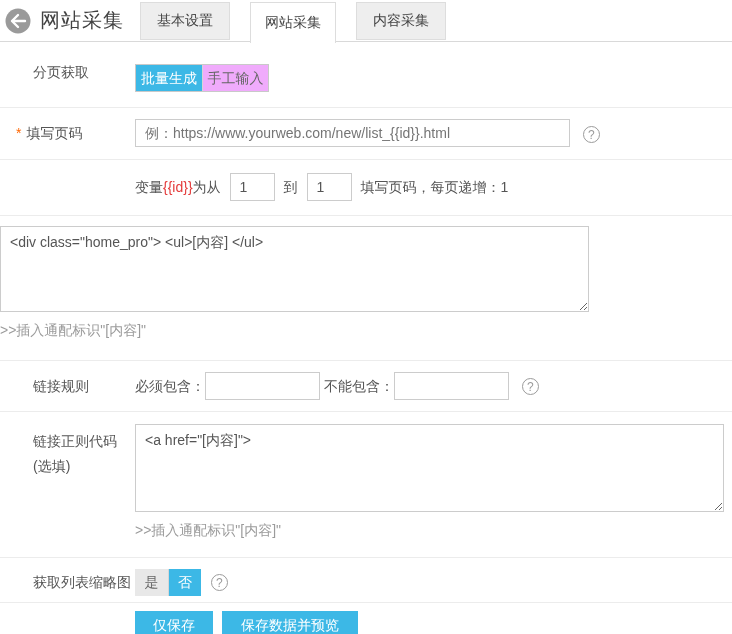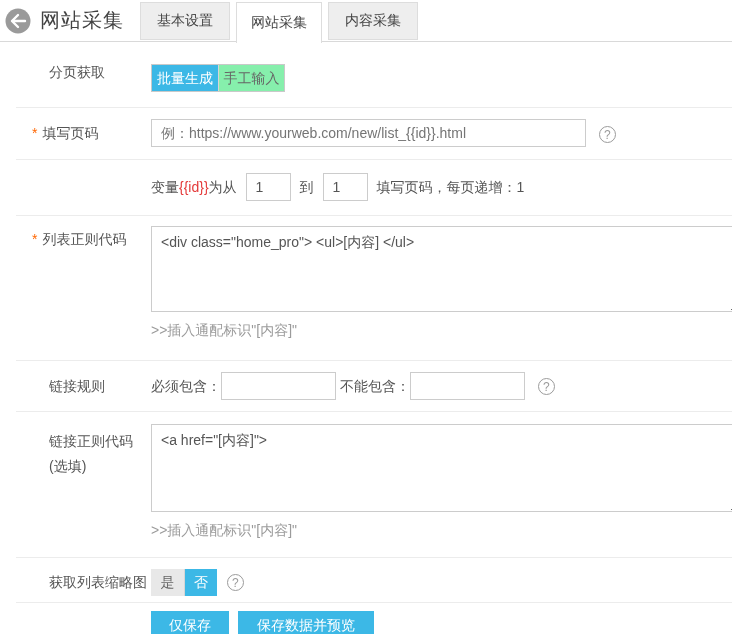--- a/index.html
+++ b/index.html
@@ -3,45 +3,45 @@
 <meta charset="utf-8">
 <style>
   * { margin:0; padding:0; box-sizing:border-box; }
   html,body { width:732px; height:634px; overflow:hidden; background:#fff;
     font-family:"Liberation Sans","DejaVu Sans",sans-serif; font-size:14px; color:#555; }
 
   
   .header { position:relative; height:42px; border-bottom:1px solid #d9d9d9; display:flex; align-items:center; }
   .back { margin:0 8px 0 4px; width:28px; height:28px; cursor:pointer; flex:none; }
   .title { font-size:20px; color:#424242; letter-spacing:1px; }
-  .tabs { position:absolute; left:140px; top:2px; display:flex; height:40px; }
+  .tabs { position:absolute; left:140px; top:2px; display:flex; height:40px;gap:14px; }
   .tab { width:90px; height:38px; margin-right:6px; background:#eee; border:1px solid #ddd;
     display:flex; align-items:center; justify-content:center; color:#454545; cursor:pointer; }
   .tab.active { background:#fff; height:41px; border-bottom:none; z-index:2; width:86px; }
 
   
-  .row { display:flex; border-bottom:1px solid #ececec;margin-left:16px; }
+  .row { display:flex; border-bottom:1px solid #ececec; }
   .label { width:135px; flex:none; padding-left:33px; color:#555; }
   .label.req { padding-left:16px; }
   .star { color:#ff6600; margin-right:5px; font-size:14px; }
   .field { flex:1; }
 
   .r1 { padding:22px 0 15px; }
   .r2 { padding:11px 0 12px; } .r2 .label { padding-top:6px; }
   .r3 { padding:13px 0 14px;justify-content:flex-end; }
   .r4 { padding:10px 0 20px; } .r4 .label { padding-top:5px; }
   .r5 { padding:10px 0 10px; } .r5 .label { padding-top:7px; }
   .r6 { padding:12px 0 17px; } .r6 .label { padding-top:5px; line-height:25px; }
   .r7 { padding:11px 0 6px;  } .r7 .label { padding-top:5px; }
   .r8 { border-bottom:none; padding:8px 0 0 135px; }
 
   
   .seg { display:inline-flex; border:1px solid #c9c9c9; cursor:pointer; }
   .seg span { min-width:66px; padding:0 3px; height:26px; line-height:26px; text-align:center;
-    background:#86efac; color:#666; }
+    background:#f0abfc; color:#666; }
   .seg span + span { border-left:1px solid #d6d6d6; }
   .seg span.on { background:#3cb8e6; color:#fff; }
   .seg.small { border:none; }
   .seg.small span { min-width:33px; height:27px; line-height:27px; background:#e8e8e8; }
   .seg.small span.on { background:#3cb8e6; color:#fff; }
 
   input[type=text] { border:1px solid #ccc; height:28px; font-size:14px; color:#555;
     padding:0 9px; font-family:inherit; outline:none; }
   input::placeholder { color:#757575; opacity:1; }
   .url-input { width:435px; }
@@ -107,23 +107,20 @@
   </div>
 
   <div class="row r3 vrow">
     <div class="label"></div>
     <div class="field">
       <span class="txt"><span>变量</span><span class="red">{{id}}</span><span>为从</span></span><input type="text" class="num-input" value="1" style=""><span class="to txt">到</span><input type="text" class="num-input" value="1" style=""><span class="txt">填写页码，每页递增：1</span>
     </div>
   </div>
 
   <div class="row r4">
-    <div class="label req">
-      <span class="star">*</span><span>列表正则代码</span>
-    </div>
     <div class="field">
       <textarea class="ta1" style="">&lt;div class="home_pro"&gt; &lt;ul&gt;[内容] &lt;/ul&gt;</textarea>
       <div class="hint">&gt;&gt;插入通配标识"[内容]"</div>
     </div>
   </div>
 
   <div class="row r5">
     <div class="label">链接规则</div>
     <div class="field">
       <span class="inline-lbl">必须包含：</span><input type="text" class="inc-input" value="" style="">

